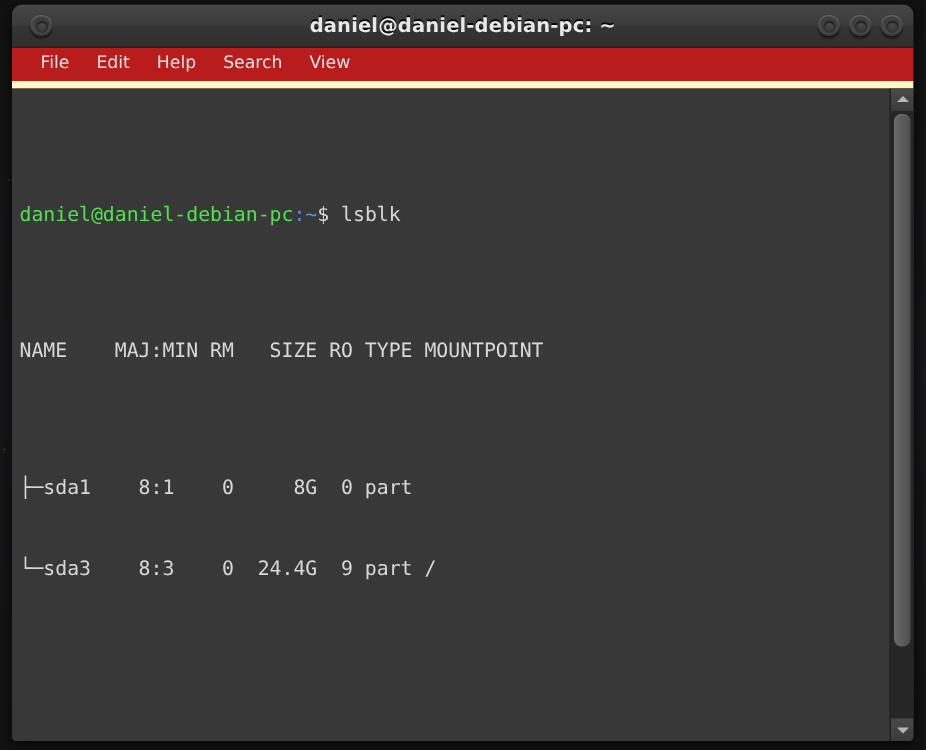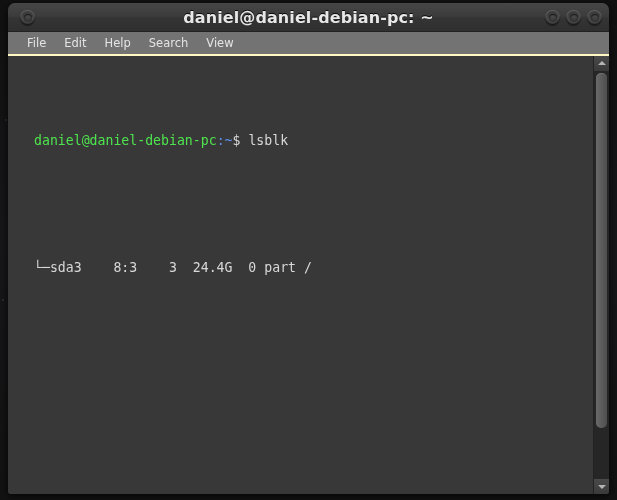--- a/index.html
+++ b/index.html
@@ -47,21 +47,21 @@
     height: 28px;
     flex: 0 0 28px;
     border-radius: 6px 6px 0 0;
     background: linear-gradient(180deg, #464646 0%, #3c3c3c 46%, #343434 54%, #2f2f2f 100%);
     border-bottom: 1px solid #222;
     display: flex;
     align-items: center;
     justify-content: center;
   }
   #title-text {
-    font-size: 16px;
+    font-size: 13px;
     font-weight: bold;
     color: #e8e8e8;
     text-shadow: 0 -1px 0 rgba(0,0,0,0.85);
     letter-spacing: 0.1px;
     white-space: nowrap;
   }
   .wbtn {
     position: absolute;
     top: 7px;
     width: 15px;
@@ -85,25 +85,24 @@
   }
   #btn-menu  { left: 12px; }
   #btn-min   { right: 49px; }
   #btn-max   { right: 28px; }
   #btn-close { right: 7px; }
 
   
   #menubar {
     height: 22px;
     flex: 0 0 22px;
-    background: #737373;
-    display: flex;
-    align-items: center;
+    background: #b91c1c;
+    display: flex;
     padding-left: 10px;
-    border-bottom: 2px solid #fef9c3;
+    border-bottom: 5px solid #fef9c3;
   }
   .menu-item {
     font-size: 11.5px;
     color: #e4e4e4;
     padding: 2px 9px 3px 9px;
     white-space: nowrap;
     cursor: default;
   }
 
   
@@ -116,21 +115,21 @@
   #term {
     flex: 1 1 auto;
     padding: 3px 0 0 5px;
     font-family: "DejaVu Sans Mono", monospace;
     font-size: 13.2px;
     line-height: 18.2px;
     color: #d8d8d8;
     white-space: pre;
     overflow: hidden;
   }
-  .ln { white-space: pre; margin-left: 21px; }
+  .ln { white-space: pre; }
   .c-green  { color: #4ee44e; }
   .c-blue   { color: #5c8fe8; }
   .c-white  { color: #d8d8d8; }
 
   
   #scrollbar {
     flex: 0 0 15px;
     width: 15px;
     background: #2b2b2b;
     border-left: 1px solid #232323;
@@ -197,23 +196,25 @@
     </div>
 
     <div id="term-wrap">
 
       <div id="term">
 
         
         <div class="ln"><span class="c-green">daniel@daniel-debian-pc</span><span class="c-blue">:~</span><span class="c-white">$ </span><span class="c-white">lsblk</span></div>
 
         
-
-        
-        <div class="ln">└─sda3    8:3    3  24.4G  0 part /</div>
+        <div class="ln">NAME    MAJ:MIN RM   SIZE RO TYPE MOUNTPOINT</div>
+
+        
+        <div class="ln">├─sda1    8:1    0     8G  0 part </div>
+        <div class="ln">└─sda3    8:3    0  24.4G  9 part /</div>
         
         
         
         
         
 
         
         
 
       </div>

